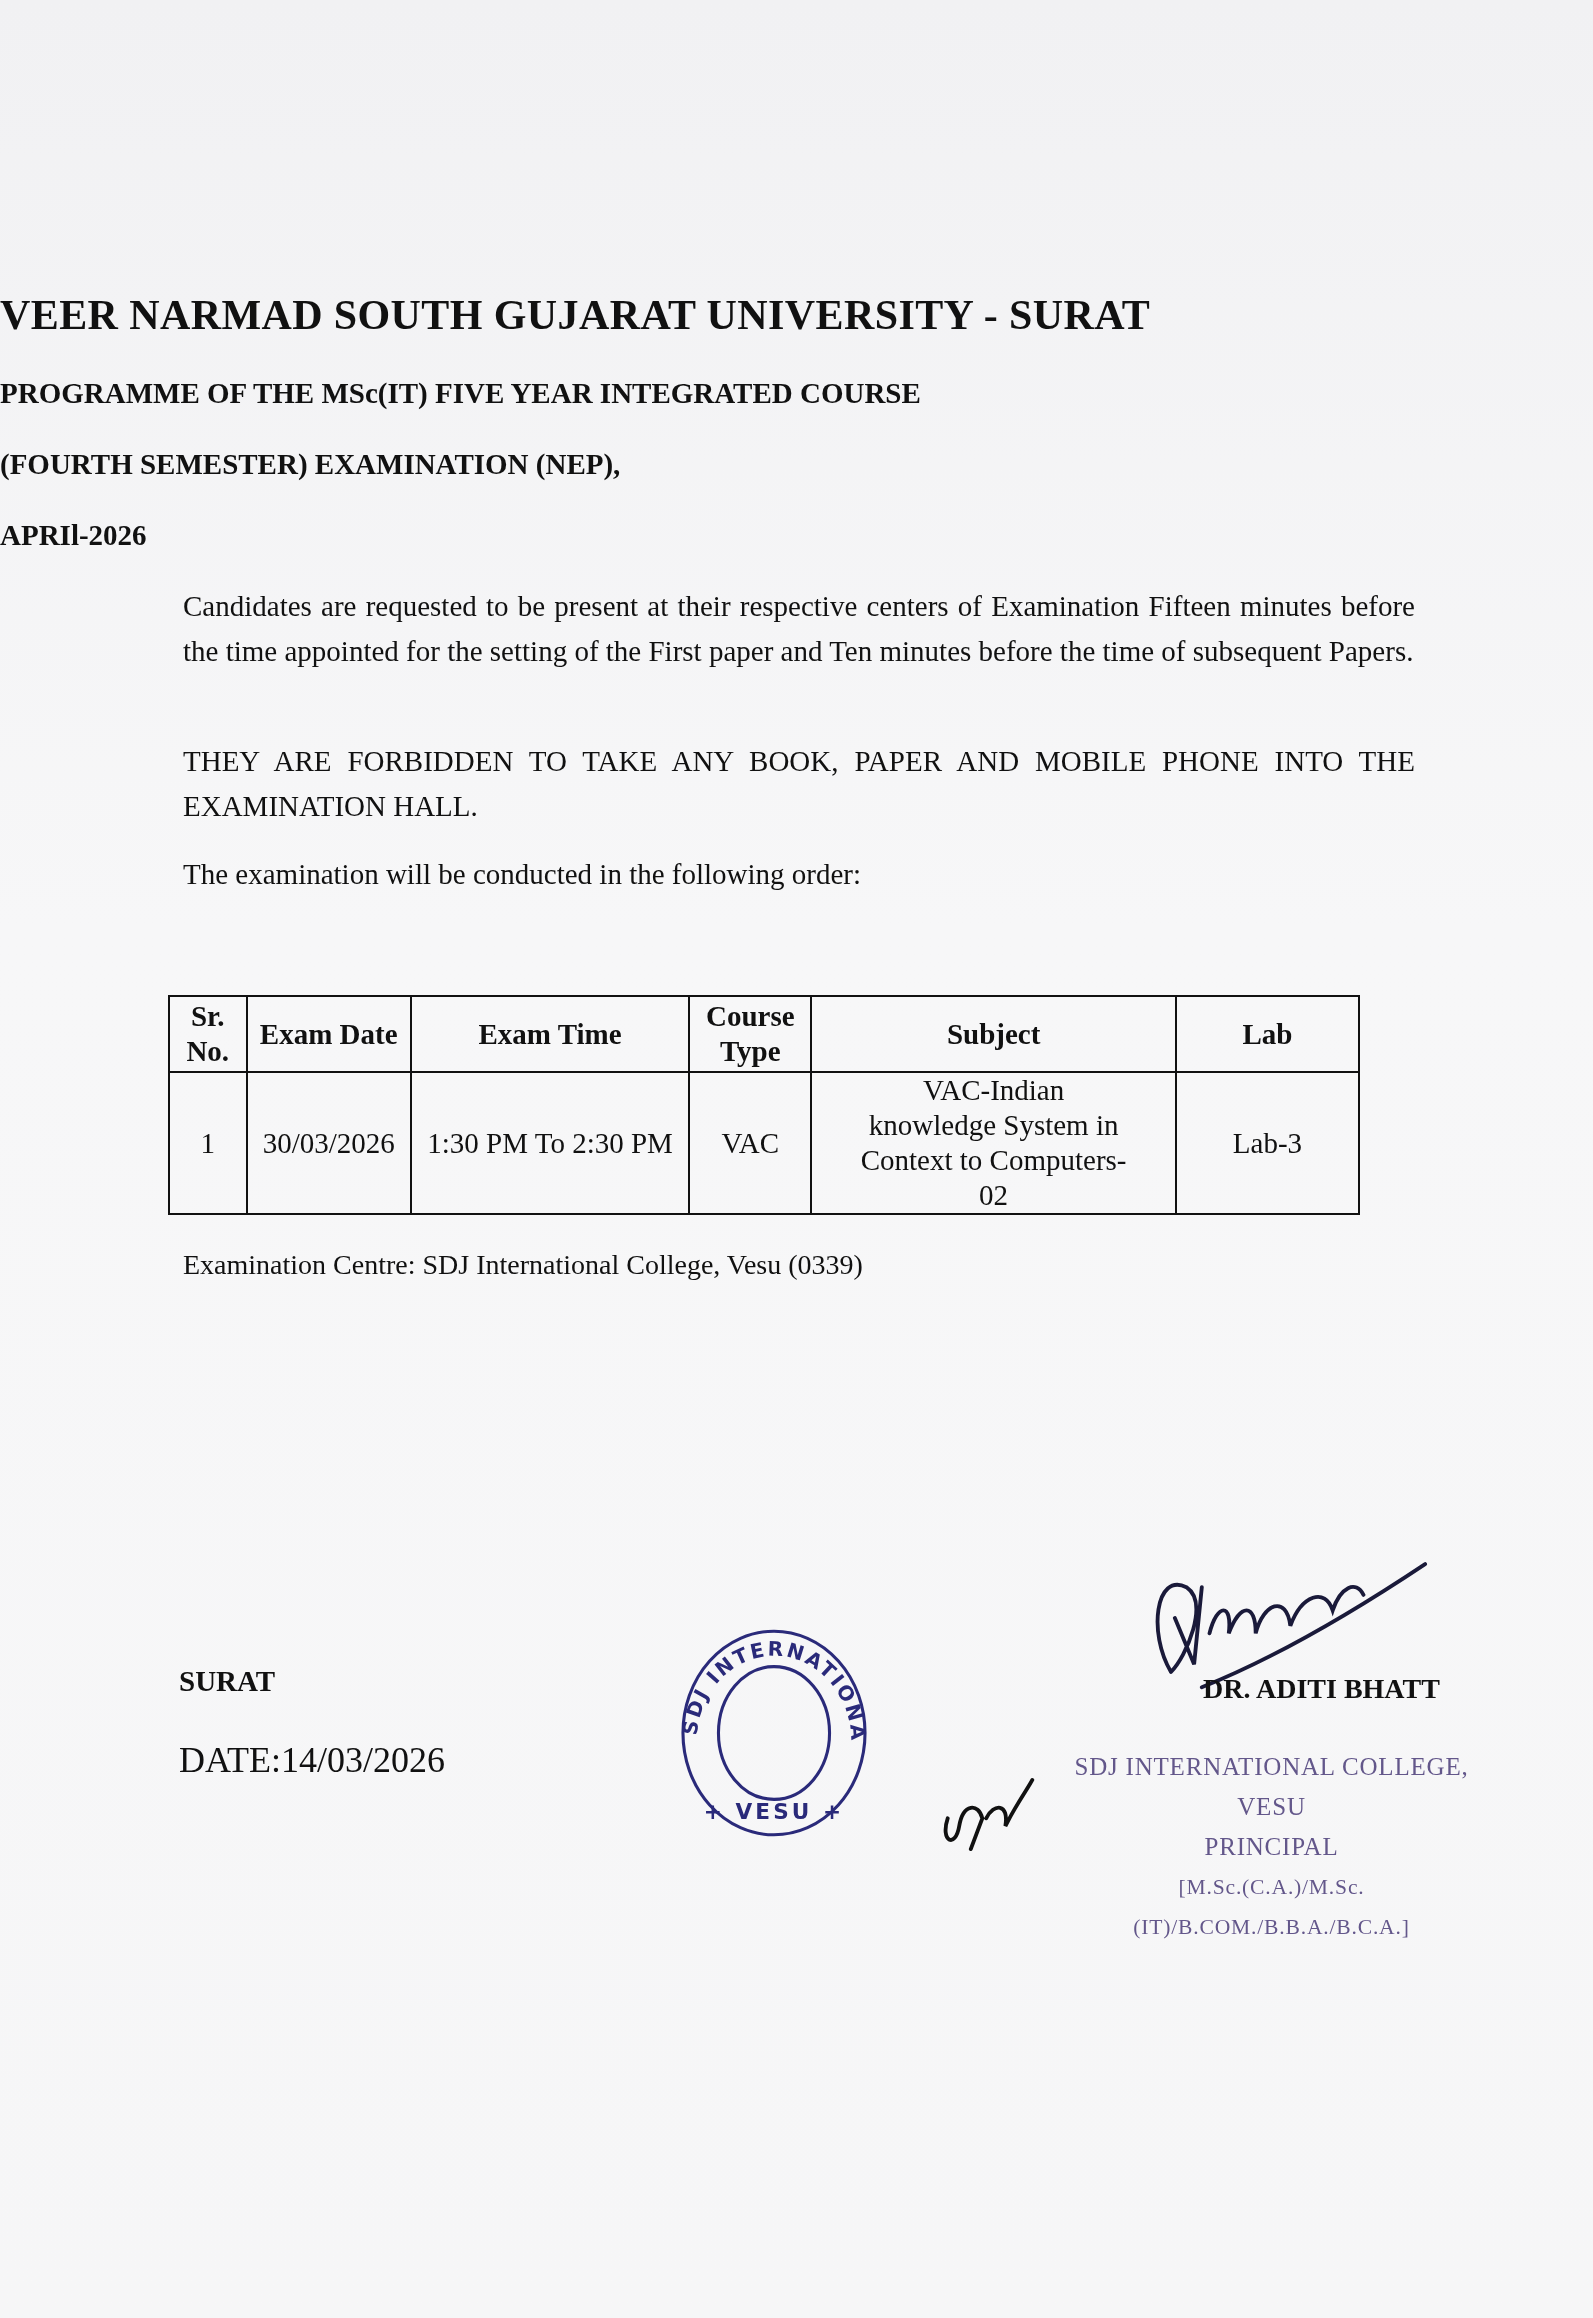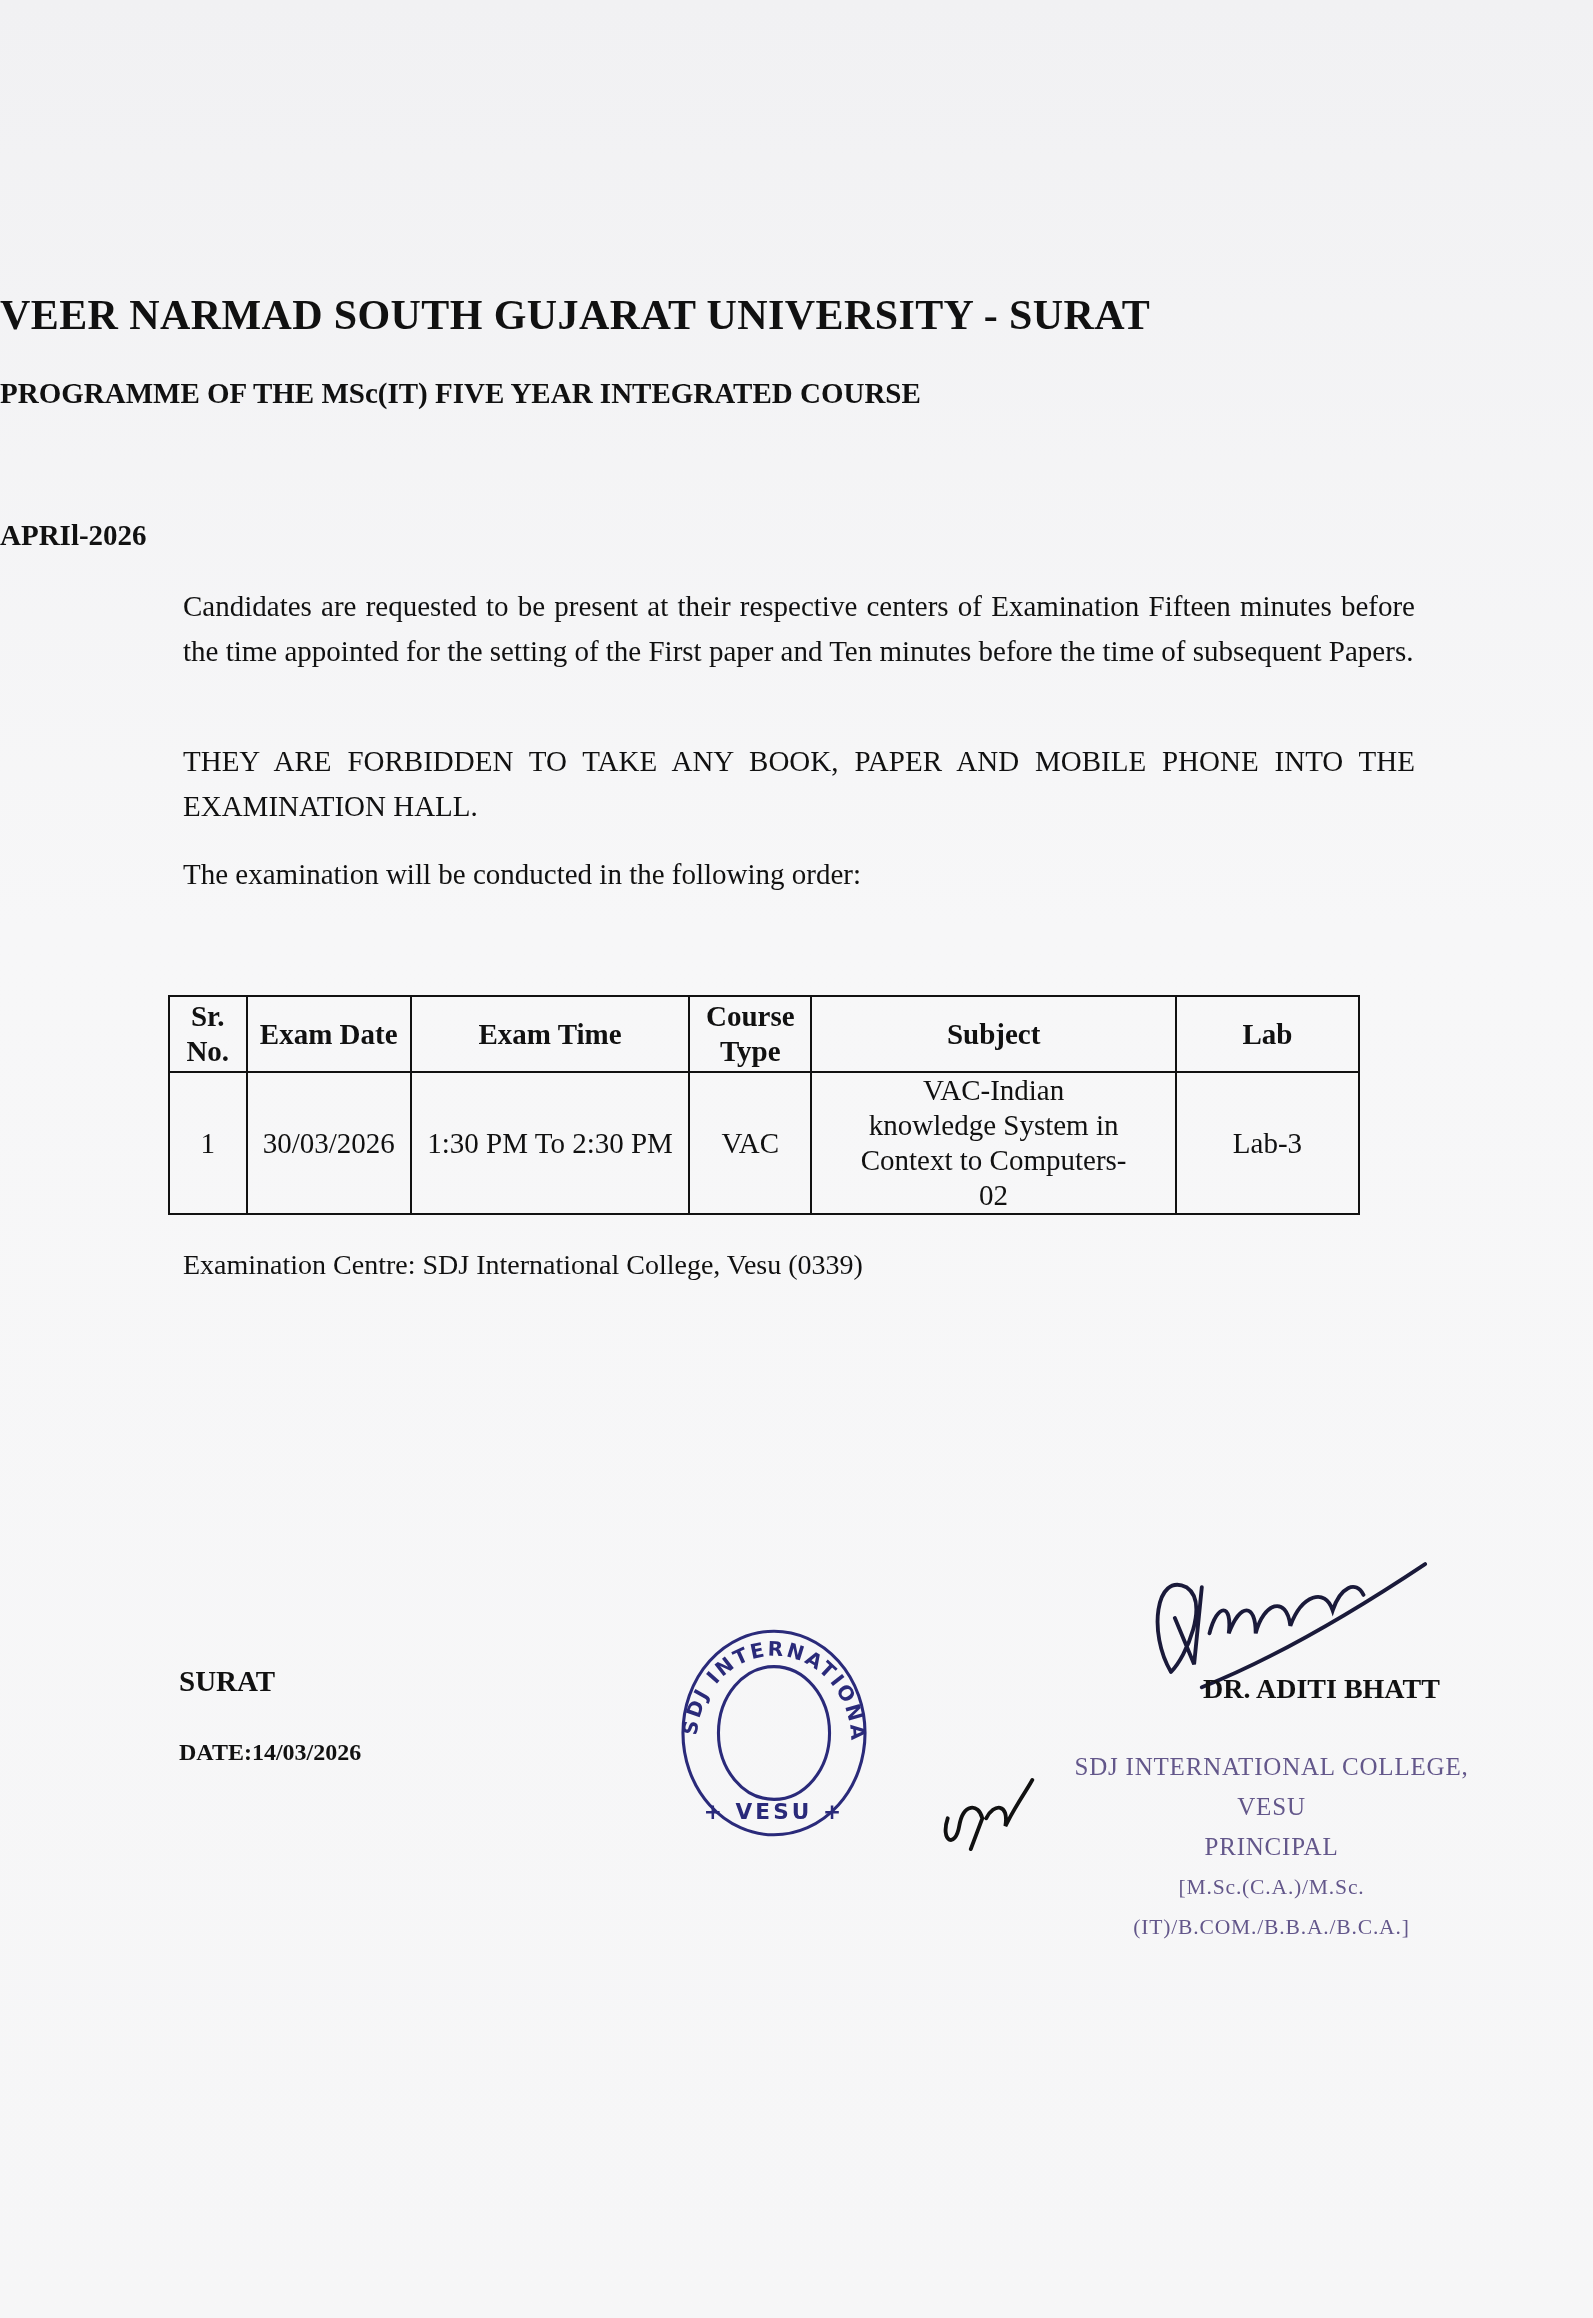--- a/index.html
+++ b/index.html
@@ -38,21 +38,21 @@
     table.sched th, table.sched td {
       border: 2.3px solid #111; text-align: center; vertical-align: middle;
       padding: 0 4.6px; line-height: 35px;
     }
     table.sched th { font-weight: bold; height: 74px; }
     table.sched td { height: 111px; }
     .centre {
       position: absolute; left: 183px; top: 1249px; font-size: 28px;
     }
     .surat { position: absolute; left: 179px; top: 1665px; font-size: 29px; font-weight: bold; }
-    .date { position: absolute; left: 179px; top: 1739px; font-size: 24px; font-weight: bold; }
+    .date { position: absolute; left: 179px; top: 1739px; font-size: 36px; font-weight: normal; }
     .stamp {
       position: absolute; left: 666px; top: 1625px; width: 216px; height: 216px;
     }
     .signature {
       position: absolute; left: 1140px; top: 1541px; width: 293px; height: 154px;
     }
     .signame {
       position: absolute; left: 1121px; top: 1673px; width: 401px; text-align: center;
       font-size: 28px; font-weight: bold;
     }
@@ -65,20 +65,21 @@
       position: absolute; left: 940px; top: 1772px; width: 100px; height: 85px;
     }
   </style>
 </head>
 <body>
 
 <div class="page">
 
   <div class="title t1">VEER NARMAD SOUTH GUJARAT UNIVERSITY - SURAT</div>
   <div class="title t2">PROGRAMME OF THE MSc(IT) FIVE YEAR INTEGRATED COURSE</div>
+  <div class="title t3">(FOURTH SEMESTER) EXAMINATION (NEP),</div>
   <div class="title t4">APRIl-2026</div>
 
   <div class="para p1">Candidates are requested to be present at their respective centers of Examination Fifteen minutes before the time appointed for the setting of the First paper and Ten minutes before the time of subsequent Papers.</div>
   <div class="para p2">THEY ARE FORBIDDEN TO TAKE ANY BOOK, PAPER AND MOBILE PHONE INTO THE EXAMINATION HALL.</div>
   <div class="para p3">The examination will be conducted in the following order:</div>
 
   <table class="sched">
     <colgroup>
       <col style="width:85px">
       <col style="width:171px">

